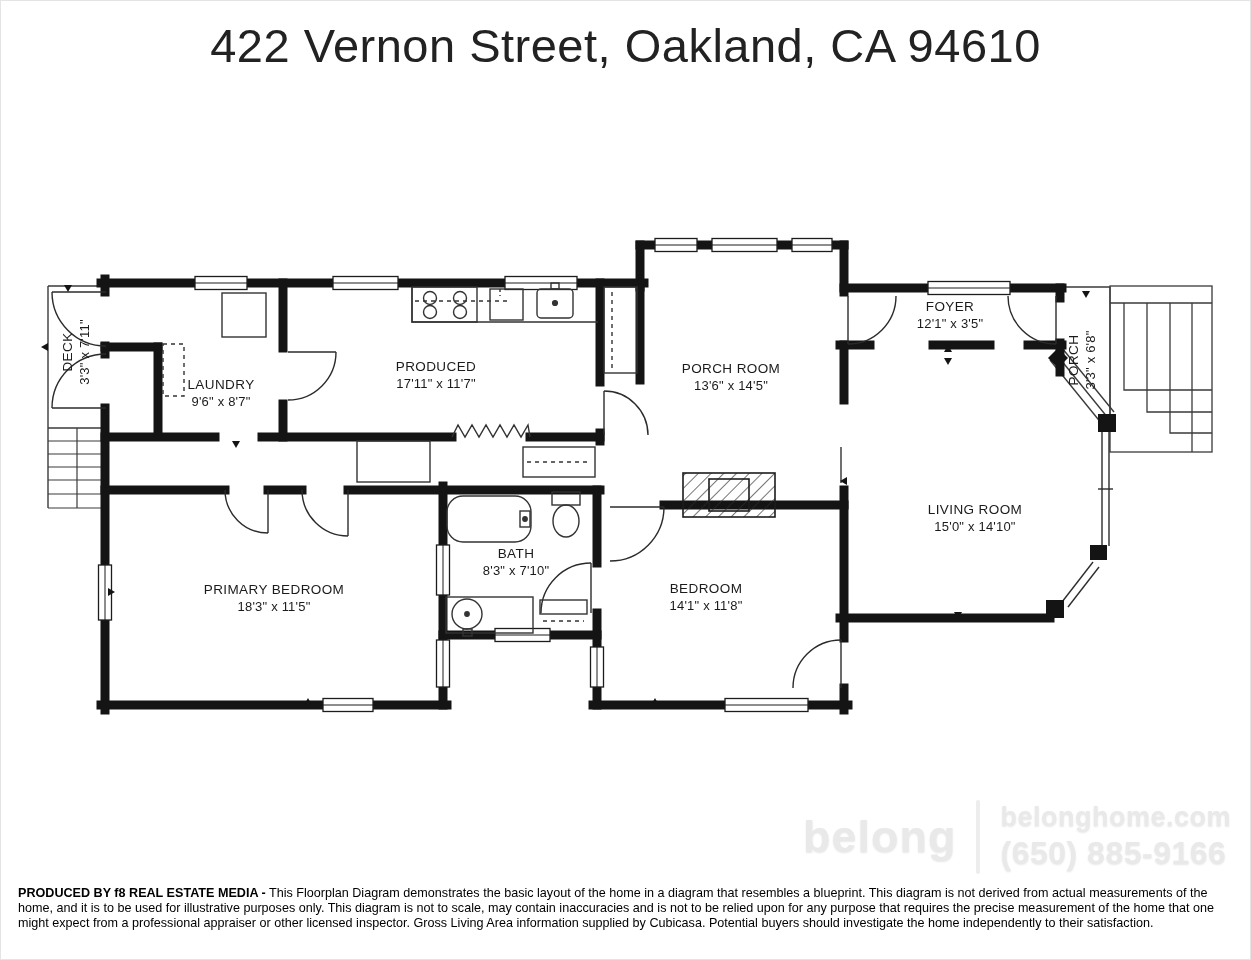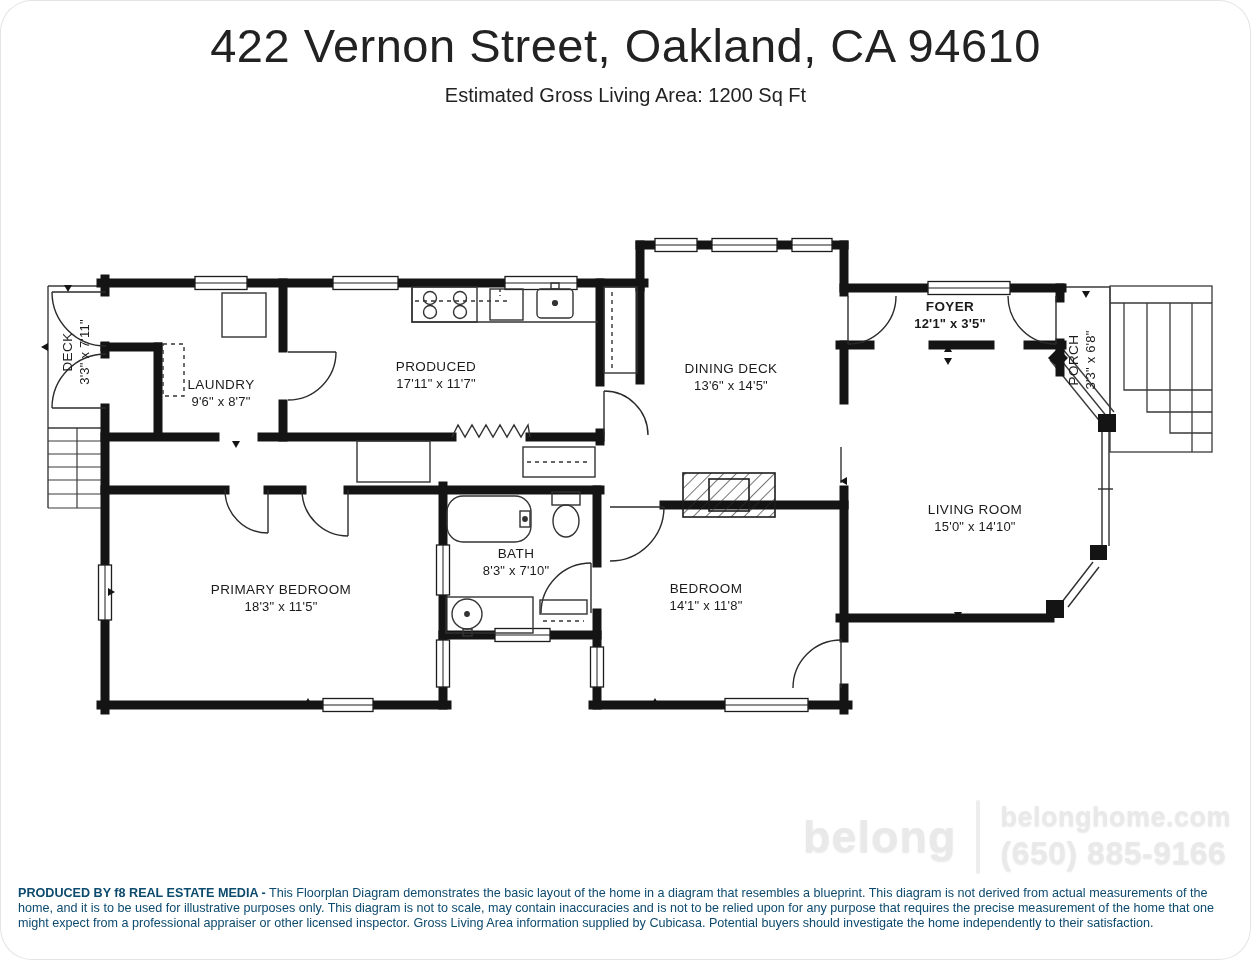--- a/index.html
+++ b/index.html
@@ -1,45 +1,44 @@
 <!DOCTYPE html>
 <html><head>
 <meta charset="utf-8">
 <style>
   html,body{margin:0;padding:0;background:#fff;}
   .page{position:relative;width:1251px;height:960px;background:#fff;overflow:hidden;
-        font-family:"Liberation Sans",sans-serif;box-shadow:inset 0 0 0 1px #e4e4e4;border-radius:32px;}
+        font-family:"Liberation Sans",sans-serif;box-shadow:inset 0 0 0 1px #e4e4e4;}
   .title{position:absolute;left:0;right:0;top:18px;text-align:center;
          font-size:47px;font-weight:300;color:#222;letter-spacing:.5px;}
   .subtitle{position:absolute;left:0;right:0;top:84px;text-align:center;
             font-size:20px;font-weight:400;color:#222;}
   .plan-svg{position:absolute;left:0;top:0;}
   .room-label{position:absolute;transform:translate(-50%,-50%);text-align:center;
               color:#1b1b1b;white-space:nowrap;line-height:1.2;}
   .room-label.rot{transform:translate(-50%,-50%) rotate(-90deg);}
   .rname{font-size:13.5px;letter-spacing:.4px;}
   .rdims{font-size:13px;margin-top:1px;letter-spacing:.2px;}
   .wm{position:absolute;left:803px;top:800px;display:flex;align-items:center;gap:20px;
       color:#e9e9e9;text-shadow:0 1px 2px rgba(0,0,0,.10);}
   .wm-brand{font-size:45px;font-weight:bold;letter-spacing:1px;}
   .wm-div{width:4px;height:74px;background:#ededed;border-radius:2px;}
   .wm-col{display:flex;flex-direction:column;gap:2px;}
   .wm-site{font-size:27px;font-weight:bold;letter-spacing:.5px;}
   .wm-phone{font-size:32px;font-weight:bold;letter-spacing:.5px;}
   .disclaimer{position:absolute;left:18px;right:28px;top:886px;font-size:12.6px;
-              line-height:1.18;color:#0c4a6e;}
+              line-height:1.18;color:#000000;}
   .disclaimer b{font-weight:bold;}
 </style>
 </head>
 <body>
 
 <div class="page">
 
   <div class="title">422 Vernon Street, Oakland, CA  94610</div>
-  <div class="subtitle">Estimated Gross Living Area: 1200 Sq Ft</div>
 
   <svg class="plan-svg" width="1251" height="960" viewBox="0 0 1251 960">
     <defs>
       <pattern id="hatch" width="9" height="9" patternTransform="rotate(45)" patternUnits="userSpaceOnUse">
         <line x1="0" y1="0" x2="0" y2="9" stroke="#2a2a2a" stroke-width="1.3"></line>
       </pattern>
     </defs>
 
     <g stroke="#3a3a3a" stroke-width="1.4" fill="none">
       <line x1="48" y1="286" x2="101" y2="286"></line>
@@ -293,36 +292,36 @@
   </div>
   <div class="room-label" style="left:221px;top:393px;text-align:center;">
     <div class="rname">LAUNDRY</div>
     <div class="rdims">9'6" x 8'7"</div>
   </div>
   <div class="room-label" style="left:436px;top:375px;">
     <div class="rname">PRODUCED</div>
     <div class="rdims">17'11" x 11'7"</div>
   </div>
   <div class="room-label" style="left:731px;top:377px;">
-    <div class="rname">DINING DECK</div>
+    <div class="rname">PORCH ROOM</div>
     <div class="rdims">13'6" x 14'5"</div>
   </div>
-  <div class="room-label" style="left:950px;top:315px;font-weight:bold;">
+  <div class="room-label" style="left:950px;top:315px;">
     <div class="rname">FOYER</div>
     <div class="rdims">12'1" x 3'5"</div>
   </div>
   <div class="room-label rot" style="left:1082px;top:360px;">
     <div class="rname">PORCH</div>
     <div class="rdims">3'3" x 6'8"</div>
   </div>
   <div class="room-label" style="left:975px;top:518px;">
     <div class="rname">LIVING ROOM</div>
     <div class="rdims">15'0" x 14'10"</div>
   </div>
-  <div class="room-label" style="left:281px;top:598px;">
+  <div class="room-label" style="left:274px;top:598px;">
     <div class="rname">PRIMARY BEDROOM</div>
     <div class="rdims">18'3" x 11'5"</div>
   </div>
   <div class="room-label" style="left:516px;top:562px;">
     <div class="rname">BATH</div>
     <div class="rdims">8'3" x 7'10"</div>
   </div>
   <div class="room-label" style="left:706px;top:597px;text-align:center;">
     <div class="rname">BEDROOM</div>
     <div class="rdims">14'1" x 11'8"</div>

